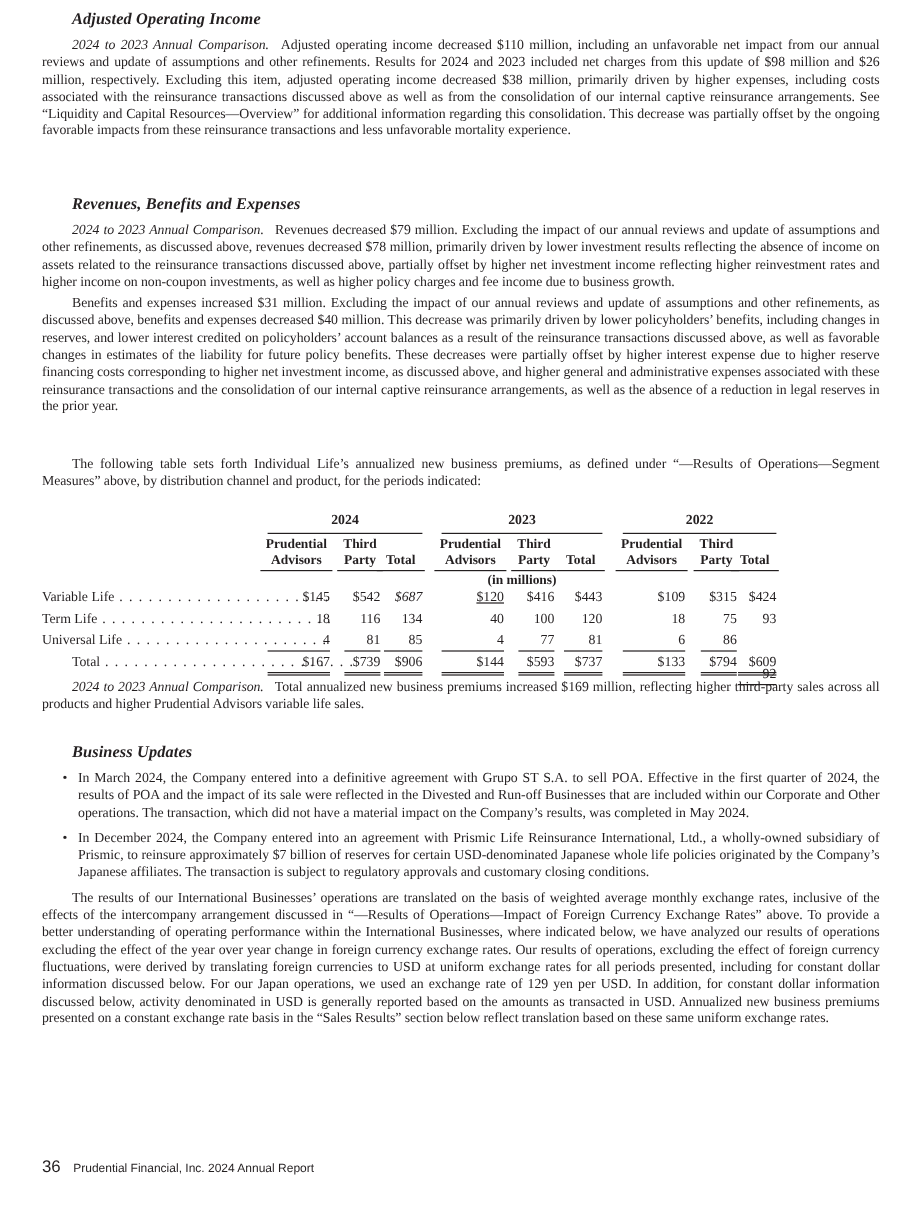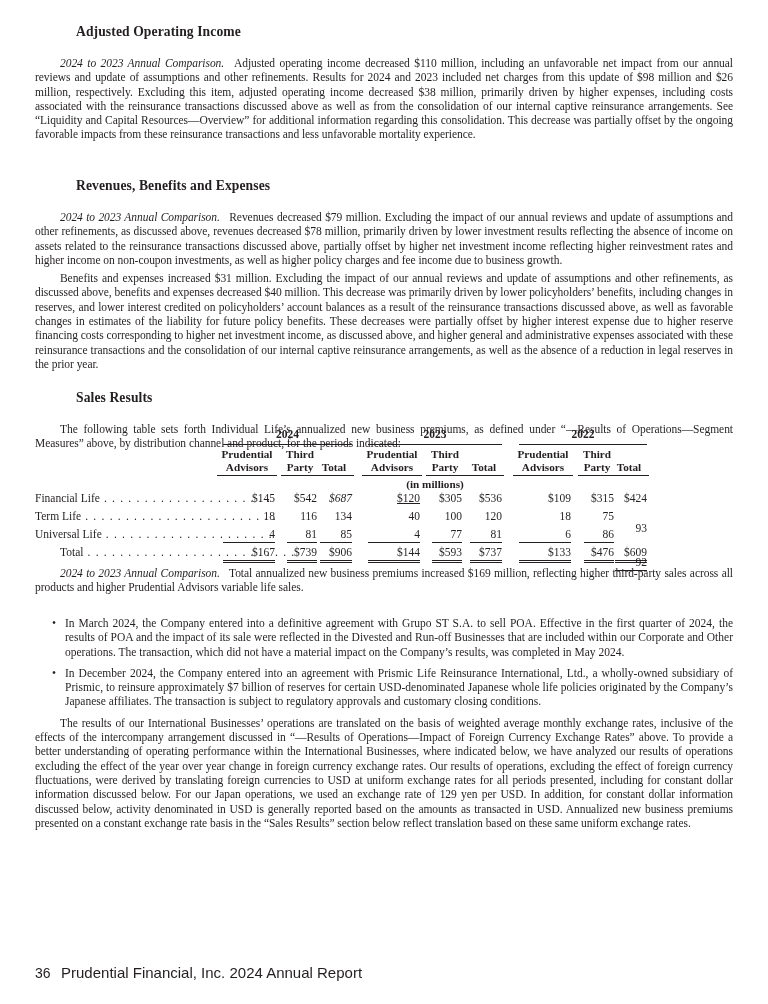--- a/index.html
+++ b/index.html
@@ -3,21 +3,21 @@
 <meta charset="utf-8">
 <style>
   html, body { margin: 0; padding: 0; background: #ffffff; }
   body {
     width: 768px; height: 1004px; position: relative; overflow: hidden;
     font-family: "Liberation Serif", "DejaVu Serif", serif;
     color: #231f20;
   }
   .page { position: absolute; left: 35px; top: 0; width: 698px; }
   .sub-h {
-    font-size: 13.6px; margin: 16px; padding-left: 25px;
+    font-style: italic; font-size: 13.6px; margin: 0; padding-left: 25px;
     letter-spacing: 0.1px;
   }
   .sec-h {
     font-weight: bold; font-size: 13.2px; margin: 0; letter-spacing: -0.2px;
   }
   p {
     margin: 0; font-size: 11.5px; line-height: 14.3px; text-align: justify;
     text-indent: 25px; letter-spacing: -0.05px;
   }
   .lead { font-style: italic; margin-right: 6px; }
@@ -48,40 +48,39 @@
   }
   .cell { position: absolute; text-align: right; }
   .cell.sub { border-bottom: 1px solid #231f20; }
   .cell.tot { border-bottom: 3px double #231f20; }
 
   .footer {
     position: absolute; left: 35px; top: 964px;
     font-family: "Liberation Sans", "DejaVu Sans", sans-serif;
   }
   .footer .pg { font-size: 14px; margin-right: 6px; }
-  .footer .rep { font-size: 15px; }
+  .footer .rep { font-size: 10px; }
 </style>
 </head>
 <body>
 
 <div class="page">
 
   <div style="position:absolute; top:8px; width:698px;">
     <h3 class="sub-h">Adjusted Operating Income</h3>
     <p style="margin-top:7px;"><span class="lead">2024 to 2023 Annual Comparison.</span> <span>Adjusted operating income decreased $110 million, including an unfavorable net impact from our annual reviews and update of assumptions and other refinements. Results for 2024 and 2023 included net charges from this update of $98 million and $26 million, respectively. Excluding this item, adjusted operating income decreased $38 million, primarily driven by higher expenses, including costs associated with the reinsurance transactions discussed above as well as from the consolidation of our internal captive reinsurance arrangements. See “Liquidity and Capital Resources—Overview” for additional information regarding this consolidation. This decrease was partially offset by the ongoing favorable impacts from these reinsurance transactions and less unfavorable mortality experience.</span></p>
   </div>
 
   <div style="position:absolute; top:162px; width:698px;">
     <h3 class="sub-h">Revenues, Benefits and Expenses</h3>
     <p style="margin-top:7px;"><span class="lead">2024 to 2023 Annual Comparison.</span> <span>Revenues decreased $79 million. Excluding the impact of our annual reviews and update of assumptions and other refinements, as discussed above, revenues decreased $78 million, primarily driven by lower investment results reflecting the absence of income on assets related to the reinsurance transactions discussed above, partially offset by higher net investment income reflecting higher reinvestment rates and higher income on non-coupon investments, as well as higher policy charges and fee income due to business growth.</span></p>
     <p style="margin-top:4px;">Benefits and expenses increased $31 million. Excluding the impact of our annual reviews and update of assumptions and other refinements, as discussed above, benefits and expenses decreased $40 million. This decrease was primarily driven by lower policyholders’ benefits, including changes in reserves, and lower interest credited on policyholders’ account balances as a result of the reinsurance transactions discussed above, as well as favorable changes in estimates of the liability for future policy benefits. These decreases were partially offset by higher interest expense due to higher reserve financing costs corresponding to higher net investment income, as discussed above, and higher general and administrative expenses associated with these reinsurance transactions and the consolidation of our internal captive reinsurance arrangements, as well as the absence of a reduction in legal reserves in the prior year.</p>
   </div>
 
   <div style="position:absolute; top:374px; width:698px;">
-    <h3 class="sub-h">Sales Results</h3>
     <p style="margin-top:6px;">The following table sets forth Individual Life’s annualized new business premiums, as defined under “—Results of Operations—Segment Measures” above, by distribution channel and product, for the periods indicated:</p>
   </div>
 
   <div class="tbl" id="sales-table" style="top:428px; height:130px;">
       <div class="yr-head" style="left: 188px; width: 129px;">2024</div>
       <div class="yr-head" style="left: 333px; width: 134px;">2023</div>
       <div class="yr-head" style="left: 484px; width: 128px;">2022</div>
       <div class="col-head" style="left: 182px; width: 60px;">
         <div>Prudential</div>
         <div>Advisors</div>
@@ -112,67 +111,68 @@
       </div>
       <div class="col-head" style="left: 543px; width: 38px;">
         <div>Third</div>
         <div>Party</div>
       </div>
       <div class="col-head" style="left: 574px; width: 40px;">
         <div>&nbsp;</div>
         <div>Total</div>
       </div>
       <div class="units" style="left: 333px; width: 134px;">(in millions)</div>
-      <div class="row-label" style="top: 64px;"><span>Financial Life</span><span style="letter-spacing: 1.2px;"> . . . . . . . . . . . . . . . . . . . . . . . .</span></div>
+      <div class="row-label" style="top: 64px;"><span>Variable Life</span><span style="letter-spacing: 1.2px;"> . . . . . . . . . . . . . . . . . . . . . . . .</span></div>
       <div class="cell" style="top: 64px; left: 188px; width: 52px;">$145</div>
       <div class="cell" style="top: 64px; left: 252px; width: 30px;">$542</div>
       <div class="cell" style="top: 64px; left: 285px; width: 32px; font-style: italic;">$687</div>
       <div class="cell" style="top: 64px; left: 333px; width: 52px; text-decoration: underline;">$120</div>
-      <div class="cell" style="top: 64px; left: 397px; width: 30px;">$305</div>
-      <div class="cell" style="top: 64px; left: 435px; width: 32px;">$536</div>
+      <div class="cell" style="top: 64px; left: 397px; width: 30px;">$416</div>
+      <div class="cell" style="top: 64px; left: 435px; width: 32px;">$443</div>
       <div class="cell" style="top: 64px; left: 484px; width: 52px;">$109</div>
       <div class="cell" style="top: 64px; left: 549px; width: 30px;">$315</div>
       <div class="cell" style="top: 64px; left: 580px; width: 32px;">$424</div>
       <div class="row-label" style="top: 82px;"><span>Term Life</span><span style="letter-spacing: 1.2px;"> . . . . . . . . . . . . . . . . . . . . . . . . . .</span></div>
       <div class="cell" style="top: 82px; left: 188px; width: 52px;">18</div>
       <div class="cell" style="top: 82px; left: 252px; width: 30px;">116</div>
       <div class="cell" style="top: 82px; left: 285px; width: 32px;">134</div>
       <div class="cell" style="top: 82px; left: 333px; width: 52px;">40</div>
       <div class="cell" style="top: 82px; left: 397px; width: 30px;">100</div>
       <div class="cell" style="top: 82px; left: 435px; width: 32px;">120</div>
       <div class="cell" style="top: 82px; left: 484px; width: 52px;">18</div>
       <div class="cell" style="top: 82px; left: 549px; width: 30px;">75</div>
-      <div class="cell" style="top: 82px; left: 580px; width: 32px; margin-top: 12px;">93</div>
+      <div class="cell" style="top: 82px; left: 580px; width: 32px;">93</div>
       <div class="row-label" style="top: 100px;"><span>Universal Life</span><span style="letter-spacing: 1.2px;"> . . . . . . . . . . . . . . . . . . . . . . .</span></div>
       <div class="cell sub" style="top: 100px; left: 188px; width: 52px; height: 14px;">4</div>
       <div class="cell sub" style="top: 100px; left: 252px; width: 30px; height: 14px;">81</div>
       <div class="cell sub" style="top: 100px; left: 285px; width: 32px; height: 14px;">85</div>
       <div class="cell sub" style="top: 100px; left: 333px; width: 52px; height: 14px;">4</div>
       <div class="cell sub" style="top: 100px; left: 397px; width: 30px; height: 14px;">77</div>
       <div class="cell sub" style="top: 100px; left: 435px; width: 32px; height: 14px;">81</div>
       <div class="cell sub" style="top: 100px; left: 484px; width: 52px; height: 14px;">6</div>
       <div class="cell sub" style="top: 100px; left: 549px; width: 30px; height: 14px;">86</div>
       <div class="cell sub" style="top: 100px; left: 580px; width: 32px; height: 14px; margin-top: 28px;">92</div>
       <div class="row-label" style="top: 118px; padding-left: 25px;"><span>Total</span><span style="letter-spacing: 1.2px;"> . . . . . . . . . . . . . . . . . . . . . . . . . .</span></div>
       <div class="cell tot" style="top: 118px; left: 188px; width: 52px; height: 14px;">$167</div>
       <div class="cell tot" style="top: 118px; left: 252px; width: 30px; height: 14px;">$739</div>
       <div class="cell tot" style="top: 118px; left: 285px; width: 32px; height: 14px;">$906</div>
       <div class="cell tot" style="top: 118px; left: 333px; width: 52px; height: 14px;">$144</div>
       <div class="cell tot" style="top: 118px; left: 397px; width: 30px; height: 14px;">$593</div>
       <div class="cell tot" style="top: 118px; left: 435px; width: 32px; height: 14px;">$737</div>
       <div class="cell tot" style="top: 118px; left: 484px; width: 52px; height: 14px;">$133</div>
-      <div class="cell tot" style="top: 118px; left: 549px; width: 30px; height: 14px;">$476</div>
+      <div class="cell tot" style="top: 118px; left: 549px; width: 30px; height: 14px;">$794</div>
       <div class="cell tot" style="top: 118px; left: 580px; width: 32px; height: 14px;">$609</div>
     </div>
 
   <div style="position:absolute; top:566px; width:698px;">
     <p><span class="lead">2024 to 2023 Annual Comparison.</span> <span>Total annualized new business premiums increased $169 million, reflecting higher third-party sales across all products and higher Prudential Advisors variable life sales.</span></p>
   </div>
 
   <div style="position:absolute; top:609px; width:698px;">
+    <h3 class="sub-h" style="margin-top:10px;">Business Updates</h3>
     <ul class="bullets" style="margin-top:7px;">
       <li><span class="dot">•</span><span>In March 2024, the Company entered into a definitive agreement with Grupo ST S.A. to sell POA. Effective in the first quarter of 2024, the results of POA and the impact of its sale were reflected in the Divested and Run-off Businesses that are included within our Corporate and Other operations. The transaction, which did not have a material impact on the Company’s results, was completed in May 2024.</span></li>
       <li style="margin-top:7px;"><span class="dot">•</span><span>In December 2024, the Company entered into an agreement with Prismic Life Reinsurance International, Ltd., a wholly-owned subsidiary of Prismic, to reinsure approximately $7 billion of reserves for certain USD-denominated Japanese whole life policies originated by the Company’s Japanese affiliates. The transaction is subject to regulatory approvals and customary closing conditions.</span></li>
     </ul>
     <p style="margin-top:7px;">The results of our International Businesses’ operations are translated on the basis of weighted average monthly exchange rates, inclusive of the effects of the intercompany arrangement discussed in “—Results of Operations—Impact of Foreign Currency Exchange Rates” above. To provide a better understanding of operating performance within the International Businesses, where indicated below, we have analyzed our results of operations excluding the effect of the year over year change in foreign currency exchange rates. Our results of operations, excluding the effect of foreign currency fluctuations, were derived by translating foreign currencies to USD at uniform exchange rates for all periods presented, including for constant dollar information discussed below. For our Japan operations, we used an exchange rate of 129 yen per USD. In addition, for constant dollar information discussed below, activity denominated in USD is generally reported based on the amounts as transacted in USD. Annualized new business premiums presented on a constant exchange rate basis in the “Sales Results” section below reflect translation based on these same uniform exchange rates.</p>
   </div>
 </div>
 
 <div class="footer">
   <span class="pg">36</span>

